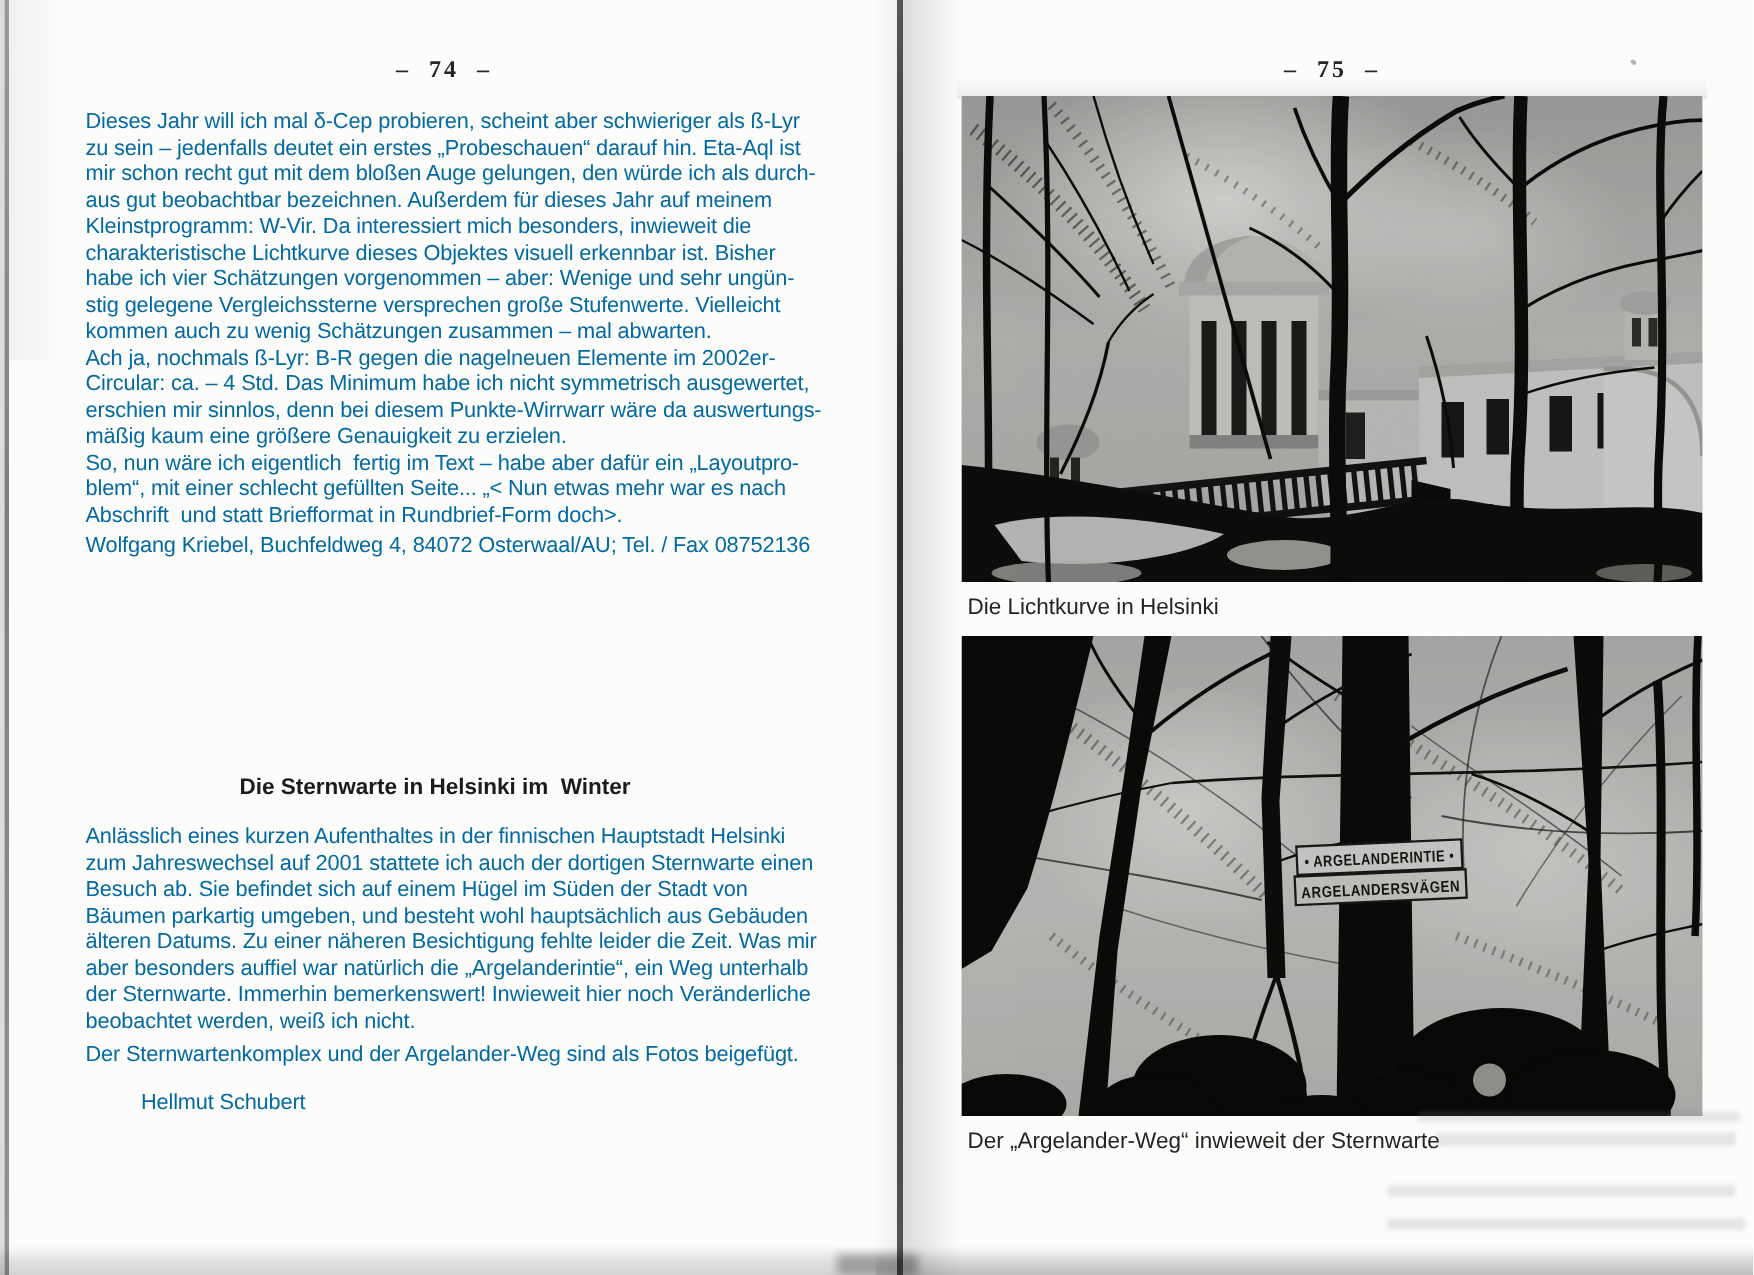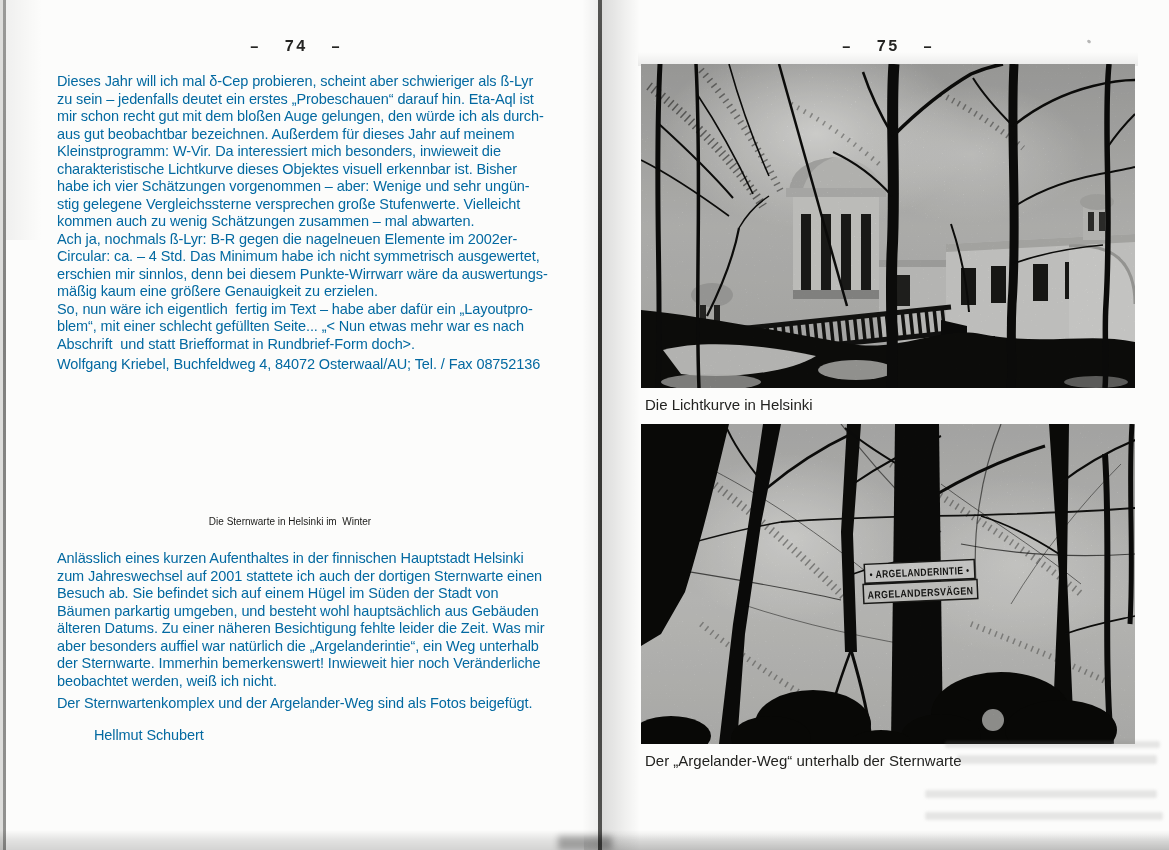--- a/index.html
+++ b/index.html
@@ -23,28 +23,28 @@
   .bottom-band     { position:absolute; left:0; top:830px; width:1169px; height:20px;
                      background:linear-gradient(to bottom, rgba(0,0,0,0), rgba(0,0,0,0.10) 50%, rgba(0,0,0,0.16)); }
   .bottom-band-r   { position:absolute; left:584px; top:834px; width:585px; height:16px;
                      background:linear-gradient(to bottom, rgba(0,0,0,0), rgba(0,0,0,0.10)); }
   .gutter-foot     { position:absolute; left:558px; top:836px; width:54px; height:14px;
                      background:rgba(0,0,0,0.28); filter:blur(3px); }
   .speck           { position:absolute; background:rgba(0,0,0,0.28); border-radius:50%; }
   
   .page-num {
     position:absolute; text-align:center;
-    font-family:Liberation Mono, monospace; font-weight:bold;
+    font-family:Liberation Serif, serif; font-weight:bold;
     font-size:16px; letter-spacing:2px; color:#242422; white-space:pre;
   }
   .body-text { position:absolute; font-size:14.5px; line-height:17.5px; color:#0369a1;
                letter-spacing:-0.1px; white-space:pre; }
   .body-text .tline { white-space:pre; }
-  .article-heading { position:absolute; text-align:center; font-weight:normal;
-                     font-size:10px; color:#1b1b19; white-space:pre; }
+  .article-heading { position:absolute; text-align:center; font-weight:bold;
+                     font-size:15px; color:#1b1b19; white-space:pre; }
   .caption { position:absolute; font-size:15px; color:#232321; white-space:pre; }
   
   .photo { position:absolute; left:641px; width:494px; background:#c9c9c7; overflow:hidden; }
   .photo svg { display:block; width:100%; height:100%; }
   .photo-svg path { fill:none; }
   .photo-halo { position:absolute; left:638px; top:52px; width:500px; height:14px;
                 background:linear-gradient(to bottom, rgba(0,0,0,0), rgba(0,0,0,0.07)); }
   .sign-text { font-family:"Liberation Sans", sans-serif; font-size:10.5px; font-weight:bold;
                fill:#171715; letter-spacing:0.5px; }
   
@@ -260,21 +260,21 @@
           <rect x="224" y="138" width="110" height="19" style="fill:#e9e9e6" stroke="#1c1c1a" stroke-width="1.5"></rect>
           <rect x="222" y="158" width="114" height="19" style="fill:#e0e0dd" stroke="#1c1c1a" stroke-width="1.5"></rect>
           <text x="279" y="152" text-anchor="middle" textLength="100" lengthAdjust="spacingAndGlyphs" class="sign-text">• ARGELANDERINTIE •</text>
           <text x="279" y="172.5" text-anchor="middle" textLength="106" lengthAdjust="spacingAndGlyphs" class="sign-text">ARGELANDERSVÄGEN</text>
         </g>
 
         <rect width="494" height="320" filter="url(#grain2)" opacity="0.16"></rect>
       </svg>
     </div>
 
-    <div class="caption" style="left:645px; top:752px;">Der „Argelander-Weg“ unterhalb der Sternwarte</div>
+    <div class="caption" style="left:645px; top:752px;">Der „Argelander-Weg“ inwieweit der Sternwarte</div>
 
     <div class="ghost" style="left:945px; top:741px; width:215px; height:7px;"></div>
     <div class="ghost" style="left:957px; top:755px; width:200px; height:9px;"></div>
     <div class="ghost" style="left:925px; top:790px; width:232px; height:8px;"></div>
     <div class="ghost" style="left:925px; top:812px; width:238px; height:8px;"></div>
     <div class="speck" style="left:1087px; top:40px; width:4px; height:3px; transform:rotate(40deg);"></div>
   </div>
 
   <div class="corner-wash"></div>
   <div class="left-edge-outer"></div>

